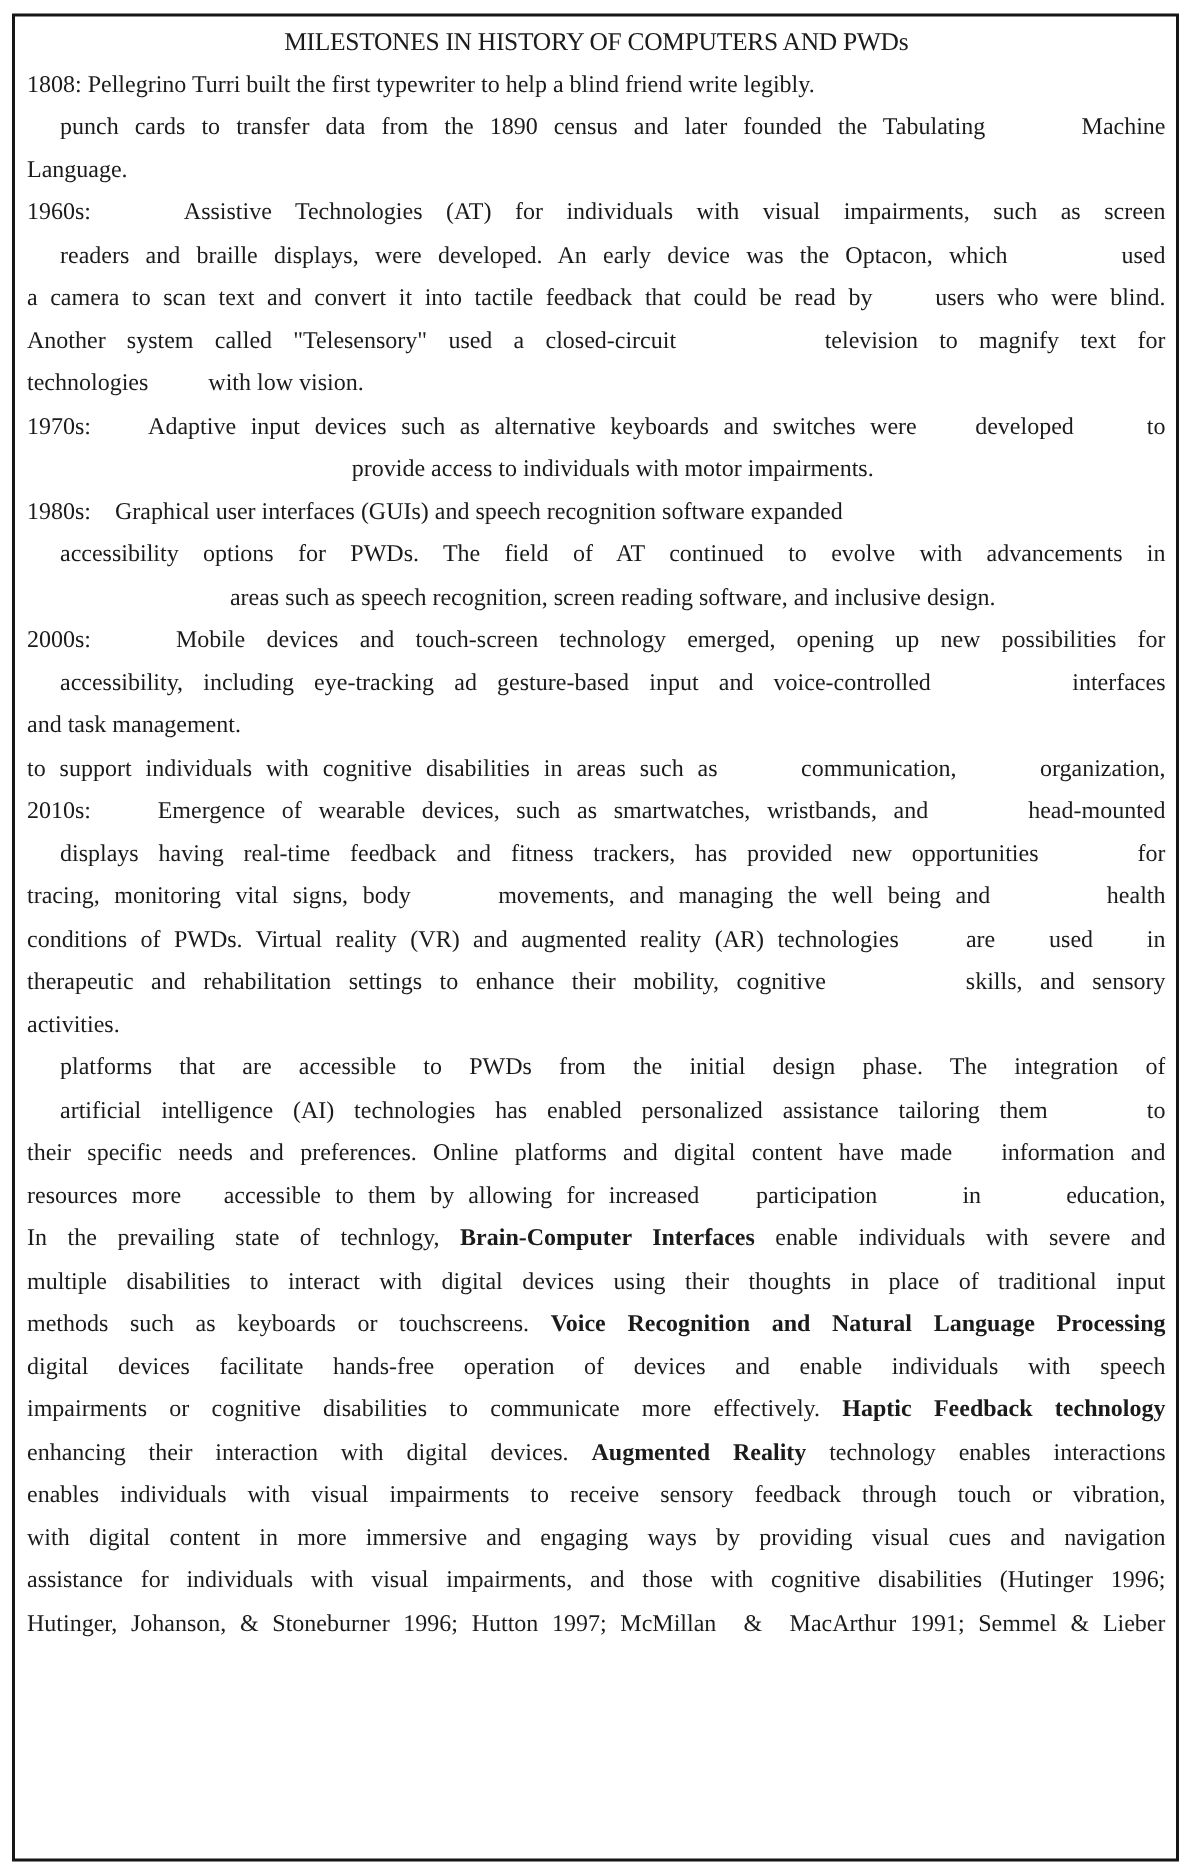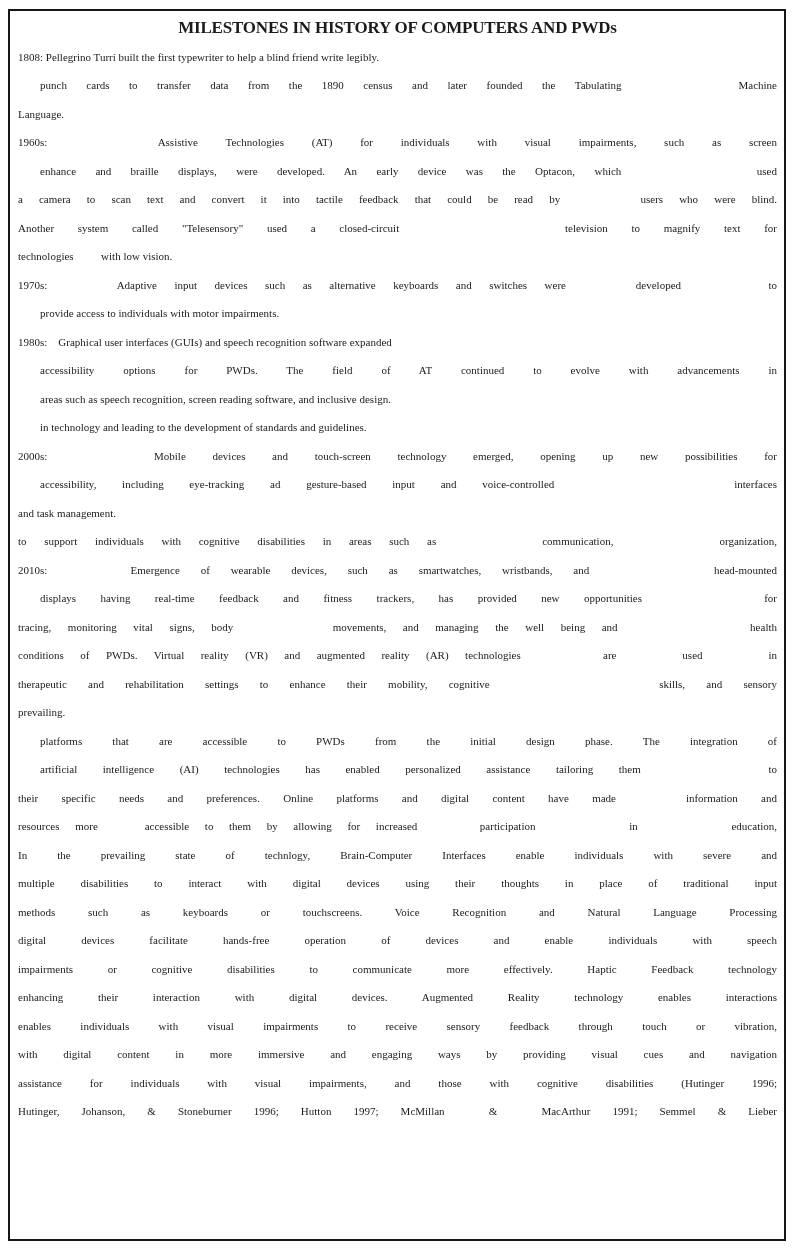--- a/index.html
+++ b/index.html
@@ -17,72 +17,71 @@
     width: 778px; height: 1232px;
     border: 2px solid #161616;
     box-sizing: border-box;
   }
   .content {
     position: absolute;
     left: 18px; top: 14px;
     width: 759px;
   }
   .line {
-    font-size: 11px;
+    font-size: 16px;
     line-height: 28.5px;
     height: 28.5px;
     white-space: pre-wrap;
     overflow: hidden;
   }
   .line.just {
     text-align: justify;
     text-align-last: justify;
   }
-  .line.ind1 { padding-left: 22px; }
+  .line.ind1 { padding-left: 22px; text-align: center; }
   .title-line {
-    font-weight: bold;
+    font-weight: normal;
     text-align: center;
     font-size: 17px;
     letter-spacing: -0.2px;
     white-space: normal;
   }
-  .b { font-weight: normal; }
+  .b { font-weight: bold; }
 </style>
 </head>
 <body>
 
 <div class="frame"></div>
 
 <div class="content">
   <div class="line title-line">MILESTONES IN HISTORY OF COMPUTERS AND PWDs</div>
   <div id="body-lines">
       <div class="line"><span>1808: Pellegrino Turri built the first typewriter to help a blind friend write legibly.</span></div>
       <div class="line just ind1"><span>punch cards to transfer data from the 1890 census and later founded the Tabulating      Machine</span></div>
       <div class="line"><span>Language.</span></div>
       <div class="line just"><span>1960s:    Assistive Technologies (AT) for individuals with visual impairments, such as screen</span></div>
-      <div class="line just ind1"><span>enhance and braille displays, were developed. An early device was the Optacon, which       used</span></div>
+      <div class="line just ind1"><span>readers and braille displays, were developed. An early device was the Optacon, which       used</span></div>
       <div class="line just"><span>a camera to scan text and convert it into tactile feedback that could be read by     users who were blind.</span></div>
       <div class="line just"><span>Another system called "Telesensory" used a closed-circuit       television to magnify text for</span></div>
       <div class="line"><span>technologies          with low vision.</span></div>
       <div class="line just"><span>1970s:    Adaptive input devices such as alternative keyboards and switches were    developed     to</span></div>
       <div class="line ind1"><span>provide access to individuals with motor impairments.</span></div>
       <div class="line"><span>1980s:    Graphical user interfaces (GUIs) and speech recognition software expanded</span></div>
       <div class="line just ind1"><span>accessibility options for PWDs. The field of AT continued to evolve with advancements in</span></div>
       <div class="line ind1"><span>areas such as speech recognition, screen reading software, and inclusive design.</span></div>
-      <div class="line ind1"><span>in technology and leading to the development of standards and guidelines.</span></div>
       <div class="line just"><span>2000s:    Mobile devices and touch-screen technology emerged, opening up new possibilities for</span></div>
       <div class="line just ind1"><span>accessibility, including eye-tracking ad gesture-based input and voice-controlled       interfaces</span></div>
       <div class="line"><span>and task management.</span></div>
       <div class="line just"><span>to support individuals with cognitive disabilities in areas such as      communication,      organization,</span></div>
       <div class="line just"><span>2010s:    Emergence of wearable devices, such as smartwatches, wristbands, and      head-mounted</span></div>
       <div class="line just ind1"><span>displays having real-time feedback and fitness trackers, has provided new opportunities     for</span></div>
       <div class="line just"><span>tracing, monitoring vital signs, body      movements, and managing the well being and        health</span></div>
       <div class="line just"><span>conditions of PWDs. Virtual reality (VR) and augmented reality (AR) technologies     are    used    in</span></div>
       <div class="line just"><span>therapeutic and rehabilitation settings to enhance their mobility, cognitive        skills, and sensory</span></div>
-      <div class="line"><span>prevailing.</span></div>
+      <div class="line"><span>activities.</span></div>
       <div class="line just ind1"><span>platforms that are accessible to PWDs from the initial design phase. The integration of</span></div>
       <div class="line just ind1"><span>artificial intelligence (AI) technologies has enabled personalized assistance tailoring them     to</span></div>
       <div class="line just"><span>their specific needs and preferences. Online platforms and digital content have made   information and</span></div>
       <div class="line just"><span>resources more   accessible to them by allowing for increased    participation      in      education,</span></div>
       <div class="line just"><span>In the prevailing state of technlogy, </span><span class="b">Brain-Computer Interfaces</span><span> enable individuals with severe and</span></div>
       <div class="line just"><span>multiple disabilities to interact with digital devices using their thoughts in place of traditional input</span></div>
       <div class="line just"><span>methods such as keyboards or touchscreens. </span><span class="b">Voice Recognition and Natural Language Processing</span></div>
       <div class="line just"><span>digital devices facilitate hands-free operation of devices and enable individuals with speech</span></div>
       <div class="line just"><span>impairments or cognitive disabilities to communicate more effectively. </span><span class="b">Haptic Feedback technology</span></div>
       <div class="line just"><span>enhancing their interaction with digital devices. </span><span class="b">Augmented Reality</span><span> technology enables interactions</span></div>

